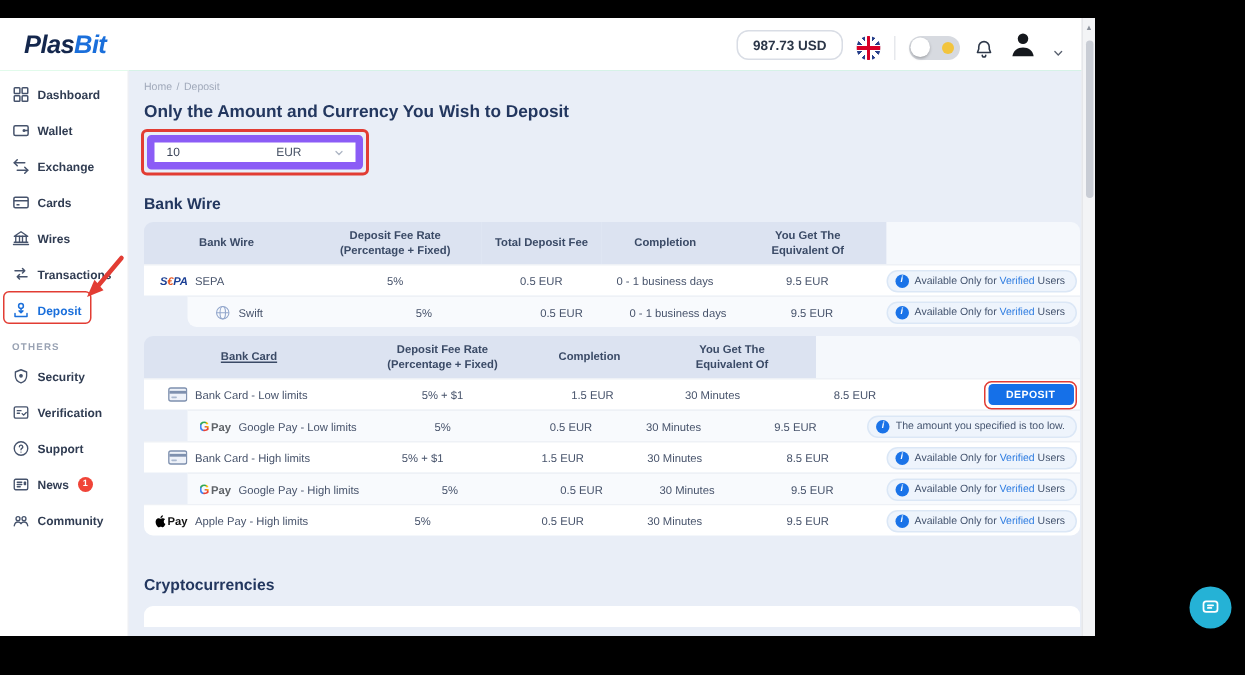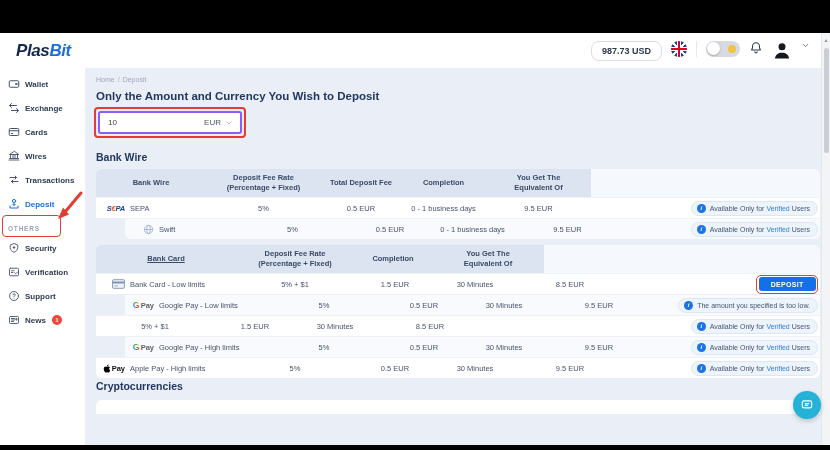--- a/index.html
+++ b/index.html
@@ -3,27 +3,27 @@
 <meta charset="utf-8">
 <style>
   * { margin:0; padding:0; box-sizing:border-box; }
   html,body { width:830px; height:450px; }
   body {
     background:#000;
     font-family:"Liberation Sans", sans-serif;
     position:relative;
     overflow:hidden;
   }
-  .frame { position:absolute; top:33px; left:0; width:830px; height:412px; background:#86efac; overflow:hidden; }
+  .frame { position:absolute; top:12px; left:0; width:730px; height:412px; background:#86efac; overflow:hidden; }
 
   
   .topbar { height:35px; background:#fff; display:flex; align-items:center; justify-content:space-between; padding:0 20px 0 16px; }
   .logo { font-size:17px; font-weight:bold; font-style:italic; color:#14274d; letter-spacing:-0.4px; cursor:default; }
   .logo .b2 { color:#1a6fdb; }
-  .top-right { display:flex; align-items:flex-start; gap:9px; }
+  .top-right { display:flex; align-items:flex-end; gap:9px; }
   .balance-pill { border:1px solid #d9dde5; border-radius:8px; padding:4px 10px; font-size:9px; font-weight:bold; color:#2b3648; background:#fff; }
   .flag { width:16px; height:16px; border-radius:50%;
     background-color:#27408b;
     background-image:
       linear-gradient(0deg, transparent 43%, #d80027 43%, #d80027 57%, transparent 57%),
       linear-gradient(90deg, transparent 43%, #d80027 43%, #d80027 57%, transparent 57%),
       linear-gradient(0deg, transparent 36%, #fff 36%, #fff 64%, transparent 64%),
       linear-gradient(90deg, transparent 36%, #fff 36%, #fff 64%, transparent 64%),
       linear-gradient(45deg, transparent 44%, #fff 44%, #fff 56%, transparent 56%),
       linear-gradient(-45deg, transparent 44%, #fff 44%, #fff 56%, transparent 56%);
@@ -47,29 +47,29 @@
   .deposit-red-box { position:absolute; left:2px; top:147px; width:59px; height:22px; border:1.5px solid #e23c33; border-radius:4px; pointer-events:none; }
   .deposit-arrow { position:absolute; left:50px; top:122px; pointer-events:none; }
 
   .content { flex:1; background:#e9eef7; padding:8px 10px 0 10px; overflow:hidden; }
 
   .breadcrumb { font-size:7px; color:#a0a9ba; }
   .breadcrumb .sep { margin:0 3px; }
   .page-title { margin-top:7px; font-size:11.5px; font-weight:bold; color:#23375f; }
 
   .amount-wrap { position:relative; display:inline-flex; margin-top:9px; margin-left:2px; }
-  .amount-box { width:144px; height:23px; background:#fff; border:2px solid #8b5cf6; border-radius:3px; display:flex; align-items:center; }
+  .amount-box { width:144px; height:23px; background:#fff; border:5px solid #8b5cf6; border-radius:3px; display:flex; align-items:center; }
   .amount-input { flex:1; min-width:0; border:none; outline:none; background:transparent; font-size:8px; color:#3a4458; padding-left:8px; font-family:"Liberation Sans",sans-serif; }
-  .currency-select { display:flex; align-items:center; gap:4px; padding-right:7px; font-size:8px; color:#4a5568; cursor:pointer;padding-left:36px; }
+  .currency-select { display:flex; align-items:center; gap:21px; padding-right:7px; font-size:8px; color:#4a5568; cursor:pointer;padding-left:36px; }
   .red-outline { position:absolute; inset:-4px; border:2px solid #e23c33; border-radius:4px; pointer-events:none; }
 
   .section-title { font-size:10.5px; font-weight:bold; color:#23375f; }
   .mt-bankwire { margin-top:17px; }
   .mt-bankcard { margin-top:13px; }
-  .mt-crypto { margin-top:2px; }
+  .mt-crypto { margin-top:27px; }
 
   
   .dtable { margin-top:6px; }
   .thead { display:flex; height:28px; }
   .th { display:flex; flex-direction:column; justify-content:center; align-items:center; font-size:7.5px; font-weight:bold; color:#3a4a66; line-height:1.3; text-align:center; background:#dce3f1; }
   .th:first-child { border-radius:6px 0 0 0; }
   .th-action { flex:1; background:#f5f8fc; border-radius:0 6px 0 0; }
   .trow { display:flex; height:21px; background:#fff; border-top:1px solid #eef1f6; align-items:center; font-size:7.5px; color:#47536b; }
   .trow.alt { background:#f8fafd;margin-left:29px; }
   .trow:last-child { border-radius:0 0 6px 6px; }
@@ -137,20 +137,31 @@
     </div>
   </div>
 
   <div class="app">
 
     <div class="sidebar">
       <div id="side-main">
           <div class="side-item">
             <span class="s-ic">
               <svg width="12" height="12" viewBox="0 0 24 24" fill="none" stroke="currentColor" stroke-width="2" stroke-linejoin="round">
+                <rect x="3" y="3" width="7.5" height="7.5" rx="1"></rect>
+                <rect x="13.5" y="3" width="7.5" height="7.5" rx="1"></rect>
+                <rect x="3" y="13.5" width="7.5" height="7.5" rx="1"></rect>
+                <rect x="13.5" y="13.5" width="7.5" height="7.5" rx="1"></rect>
+              </svg>
+            </span>
+            <span class="s-lb">Dashboard</span>
+          </div>
+          <div class="side-item">
+            <span class="s-ic">
+              <svg width="12" height="12" viewBox="0 0 24 24" fill="none" stroke="currentColor" stroke-width="2" stroke-linejoin="round">
                 <rect x="2.5" y="5.5" width="19" height="13" rx="2"></rect>
                 <path d="M15.5 12h6"></path>
                 <circle cx="16" cy="12" r="1" fill="currentColor"></circle>
               </svg>
             </span>
             <span class="s-lb">Wallet</span>
           </div>
           <div class="side-item">
             <span class="s-ic">
               <svg width="12" height="12" viewBox="0 0 24 24" fill="none" stroke="currentColor" stroke-width="2" stroke-linecap="round" stroke-linejoin="round">
@@ -236,20 +247,31 @@
           <div class="side-item">
             <span class="s-ic">
               <svg width="12" height="12" viewBox="0 0 24 24" fill="none" stroke="currentColor" stroke-width="1.8" stroke-linecap="round" stroke-linejoin="round">
                 <rect x="3" y="5" width="18" height="14" rx="2"></rect>
                 <path d="M7 9h6M7 12h6M7 15h4"></path>
                 <path d="M16.5 9h1.5v3h-1.5z"></path>
               </svg>
             </span>
             <span class="s-lb">News</span>
             <span class="news-badge">1</span>
+          </div>
+          <div class="side-item">
+            <span class="s-ic">
+              <svg width="12" height="12" viewBox="0 0 24 24" fill="none" stroke="currentColor" stroke-width="1.8" stroke-linecap="round">
+                <circle cx="8" cy="9.5" r="2.6"></circle>
+                <circle cx="16" cy="9.5" r="2.6"></circle>
+                <path d="M3 19c.6-3.2 2.6-5 5-5 1.6 0 3 .7 4 2"></path>
+                <path d="M12 16c1-1.3 2.4-2 4-2 2.4 0 4.4 1.8 5 5"></path>
+              </svg>
+            </span>
+            <span class="s-lb">Community</span>
           </div>
         </div>
       <div class="deposit-red-box"></div>
       <svg class="deposit-arrow" width="34" height="32" viewBox="0 0 34 32">
         <path d="M31 3 L15 22" stroke="#e23c33" stroke-width="3" stroke-linecap="round" fill="none"></path>
         <path d="M8 29 L19 24.5 L13 17.5 Z" fill="#e23c33"></path>
       </svg>
     </div>
 
     <div class="content">
@@ -378,20 +400,30 @@
             </div>
             <div class="td" style="width: 118px;">5%</div>
             <div class="td" style="width: 82px;">0.5 EUR</div>
             <div class="td" style="width: 78px;">30 Minutes</div>
             <div class="td" style="width: 112px;">9.5 EUR</div>
             <div class="td-action">
               <span class="badge"><span class="info-ic">i</span><span>The amount you specified is too low.</span></span>
             </div>
           </div>
           <div class="trow">
+            <div class="td td-method" style="width: 140px;">
+              <span class="m-ic">
+                <svg width="13" height="10" viewBox="0 0 24 18">
+                  <rect x="1" y="1" width="22" height="16" rx="2.5" fill="#eef2f9" stroke="#7e90ae" stroke-width="1.6"></rect>
+                  <rect x="1.8" y="4.5" width="20.4" height="3.5" fill="#7e90ae"></rect>
+                  <rect x="4" y="11.5" width="7" height="2" rx="1" fill="#aab8cf"></rect>
+                </svg>
+              </span>
+              <span class="m-lb">Bank Card - High limits</span>
+            </div>
             <div class="td" style="width: 118px;">5% + $1</div>
             <div class="td" style="width: 82px;">1.5 EUR</div>
             <div class="td" style="width: 78px;">30 Minutes</div>
             <div class="td" style="width: 112px;">8.5 EUR</div>
             <div class="td-action">
               <span class="badge"><span class="info-ic">i</span><span>Available Only for </span><span class="verified">Verified</span><span> Users</span></span>
             </div>
           </div>
           <div class="trow alt">
             <div class="td td-method" style="width: 140px;">

